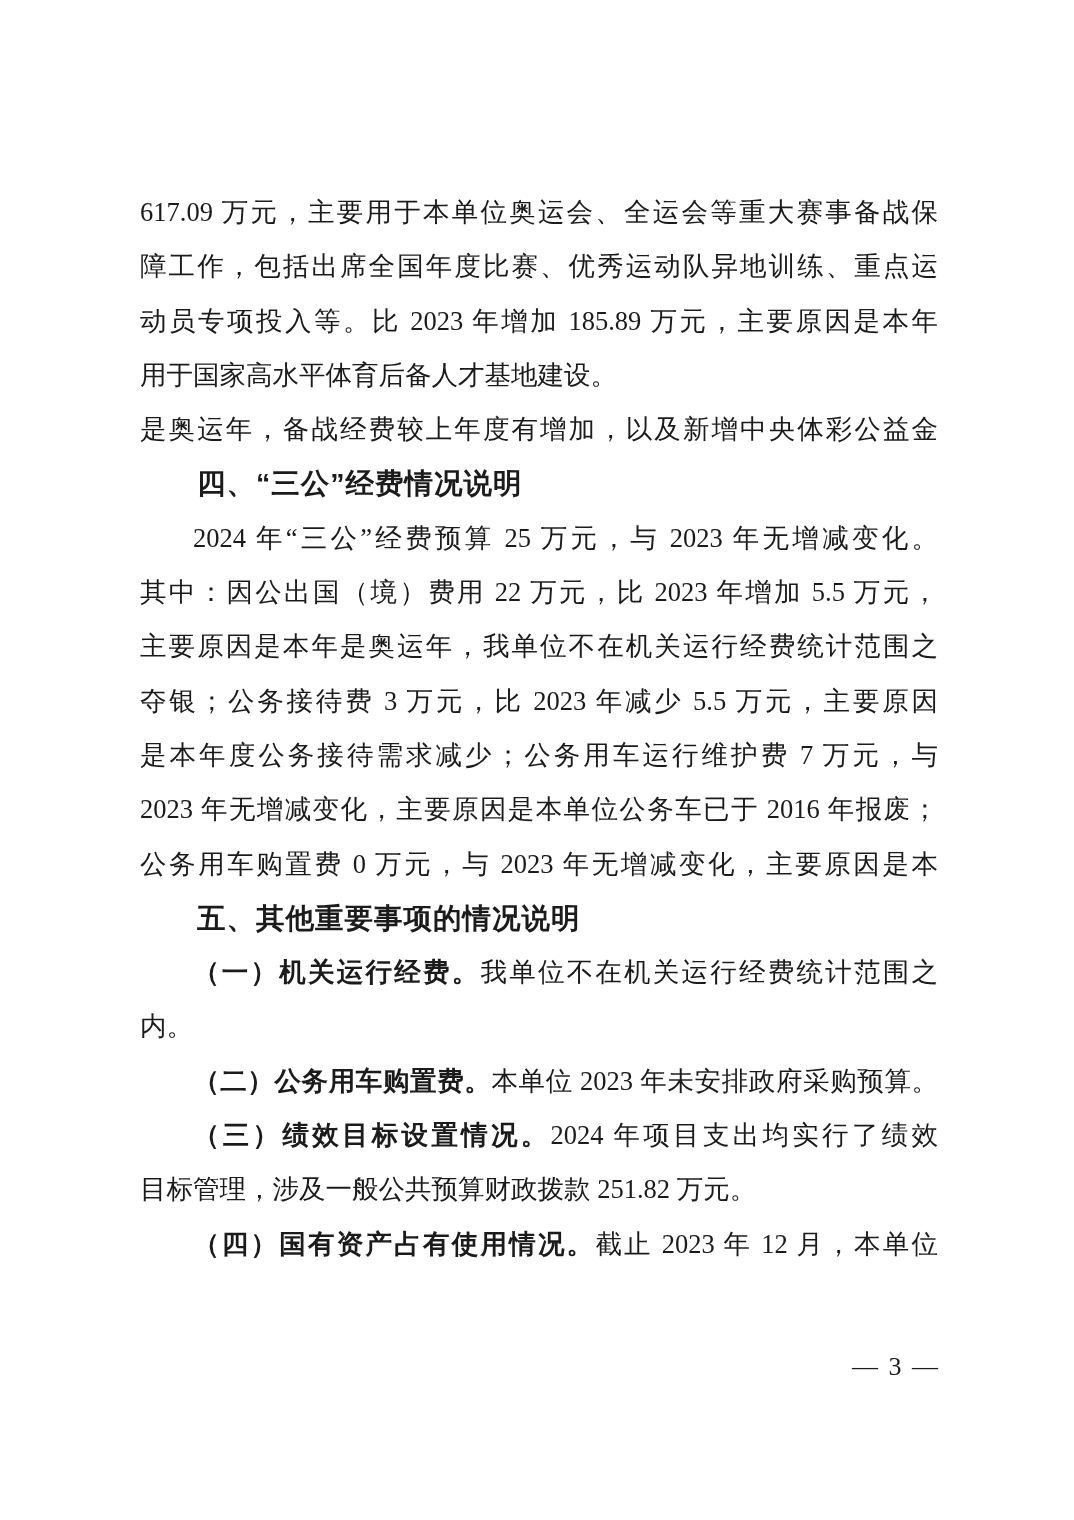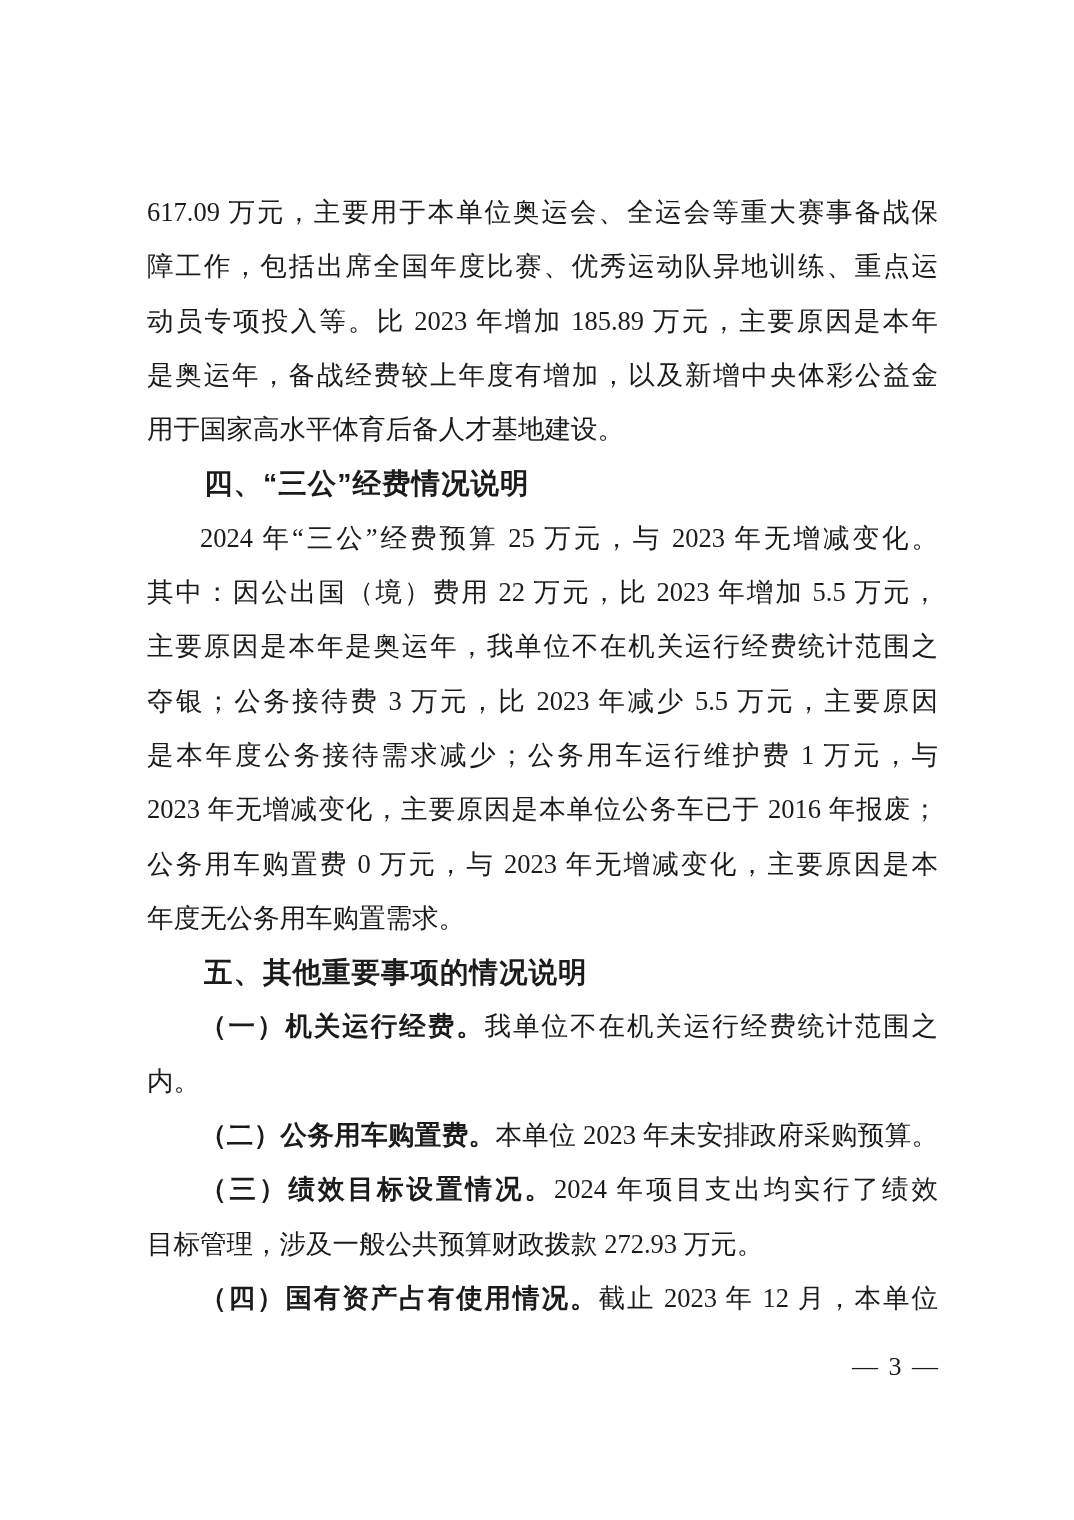--- a/index.html
+++ b/index.html
@@ -22,21 +22,20 @@
     top: 185px;
     width: 798px;
   }
   .line {
     font-size: 26.5px;
     line-height: 54.3px;
     height: 54.3px;
     overflow: hidden;
     text-align: justify;
     white-space: normal;
-    margin-left: 7px;
   }
   .j {
     text-align: justify;
     text-align-last: justify;
   }
   .indent {
     text-indent: 2em;
   }
   .h {
     font-family: "Liberation Sans", "DejaVu Sans", sans-serif;
@@ -61,49 +60,48 @@
 </style>
 </head>
 <body>
 
 <div class="page">
   <div class="doc-body">
 
     <div class="line j">617.09 万元，主要用于本单位奥运会、全运会等重大赛事备战保</div>
     <div class="line j">障工作，包括出席全国年度比赛、优秀运动队异地训练、重点运</div>
     <div class="line j">动员专项投入等。比 2023 年增加 185.89 万元，主要原因是本年</div>
+    <div class="line">用于国家高水平体育后备人才基地建设。</div>
     <div class="line j">是奥运年，备战经费较上年度有增加，以及新增中央体彩公益金</div>
-    <div class="line">用于国家高水平体育后备人才基地建设。</div>
 
     <div class="line h indent">四、“三公”经费情况说明</div>
 
     <div class="line j indent">2024 年“三公”经费预算 25 万元，与 2023 年无增减变化。</div>
     <div class="line j">其中：因公出国（境）费用 22 万元，比 2023 年增加 5.5 万元，</div>
     <div class="line j">主要原因是本年是奥运年，我单位不在机关运行经费统计范围之</div>
     <div class="line j">夺银；公务接待费 3 万元，比 2023 年减少 5.5 万元，主要原因</div>
-    <div class="line j">是本年度公务接待需求减少；公务用车运行维护费 1 万元，与</div>
+    <div class="line j">是本年度公务接待需求减少；公务用车运行维护费 7 万元，与</div>
     <div class="line j">2023 年无增减变化，主要原因是本单位公务车已于 2016 年报废；</div>
     <div class="line j">公务用车购置费 0 万元，与 2023 年无增减变化，主要原因是本</div>
-    <div class="line">年度无公务用车购置需求。</div>
 
     <div class="line h indent">五、其他重要事项的情况说明</div>
 
     <div class="line j indent">
       <span class="b">（一）机关运行经费。</span><span>我单位不在机关运行经费统计范围之</span>
     </div>
     <div class="line">内。</div>
 
     <div class="line j indent">
       <span class="b">（二）公务用车购置费。</span><span>本单位 2023 年未安排政府采购预算。</span>
     </div>
 
     <div class="line j indent">
       <span class="b">（三）绩效目标设置情况。</span><span>2024 年项目支出均实行了绩效</span>
     </div>
-    <div class="line">目标管理，涉及一般公共预算财政拨款 272.93 万元。</div>
+    <div class="line">目标管理，涉及一般公共预算财政拨款 251.82 万元。</div>
 
     <div class="line j indent">
       <span class="b">（四）国有资产占有使用情况。</span><span>截止 2023 年 12 月，本单位</span>
     </div>
 
   </div>
 
   <div class="footer">— 3 —</div>
 </div>
 

